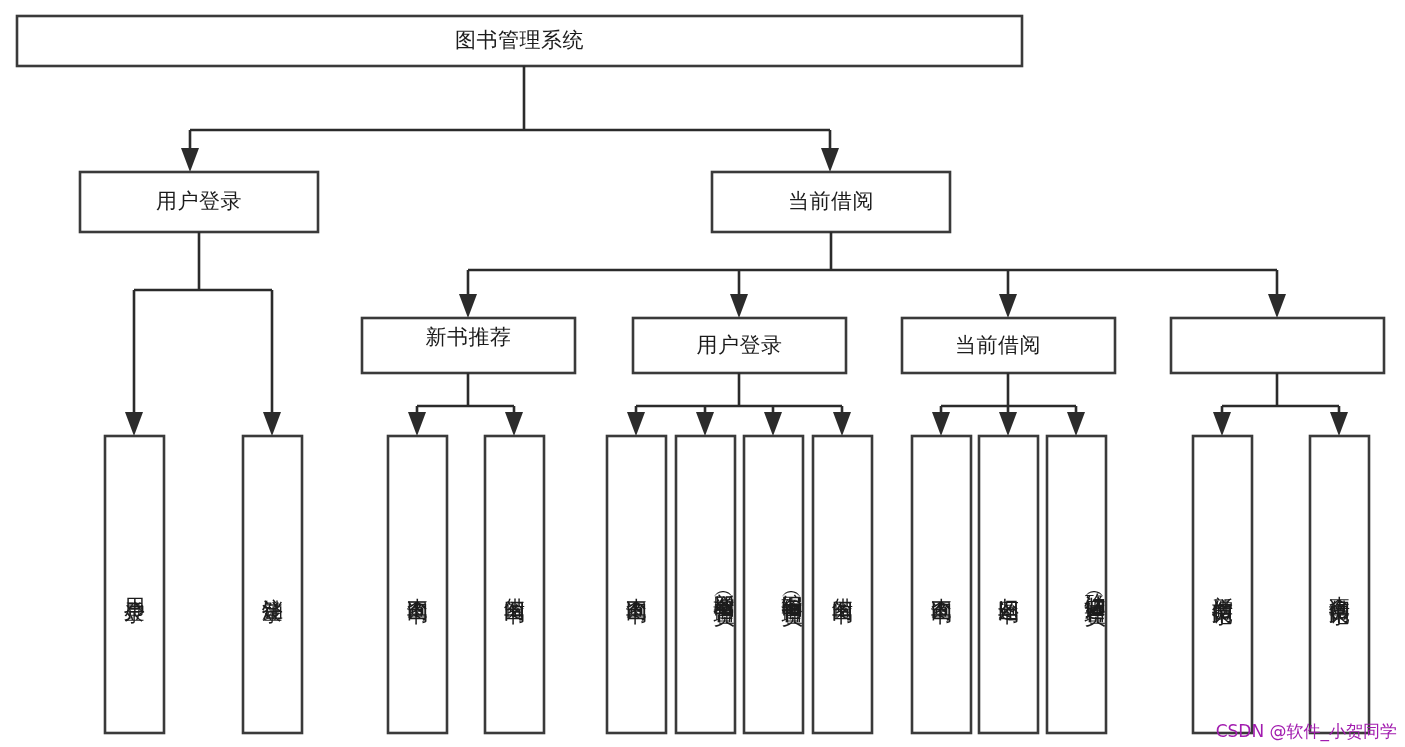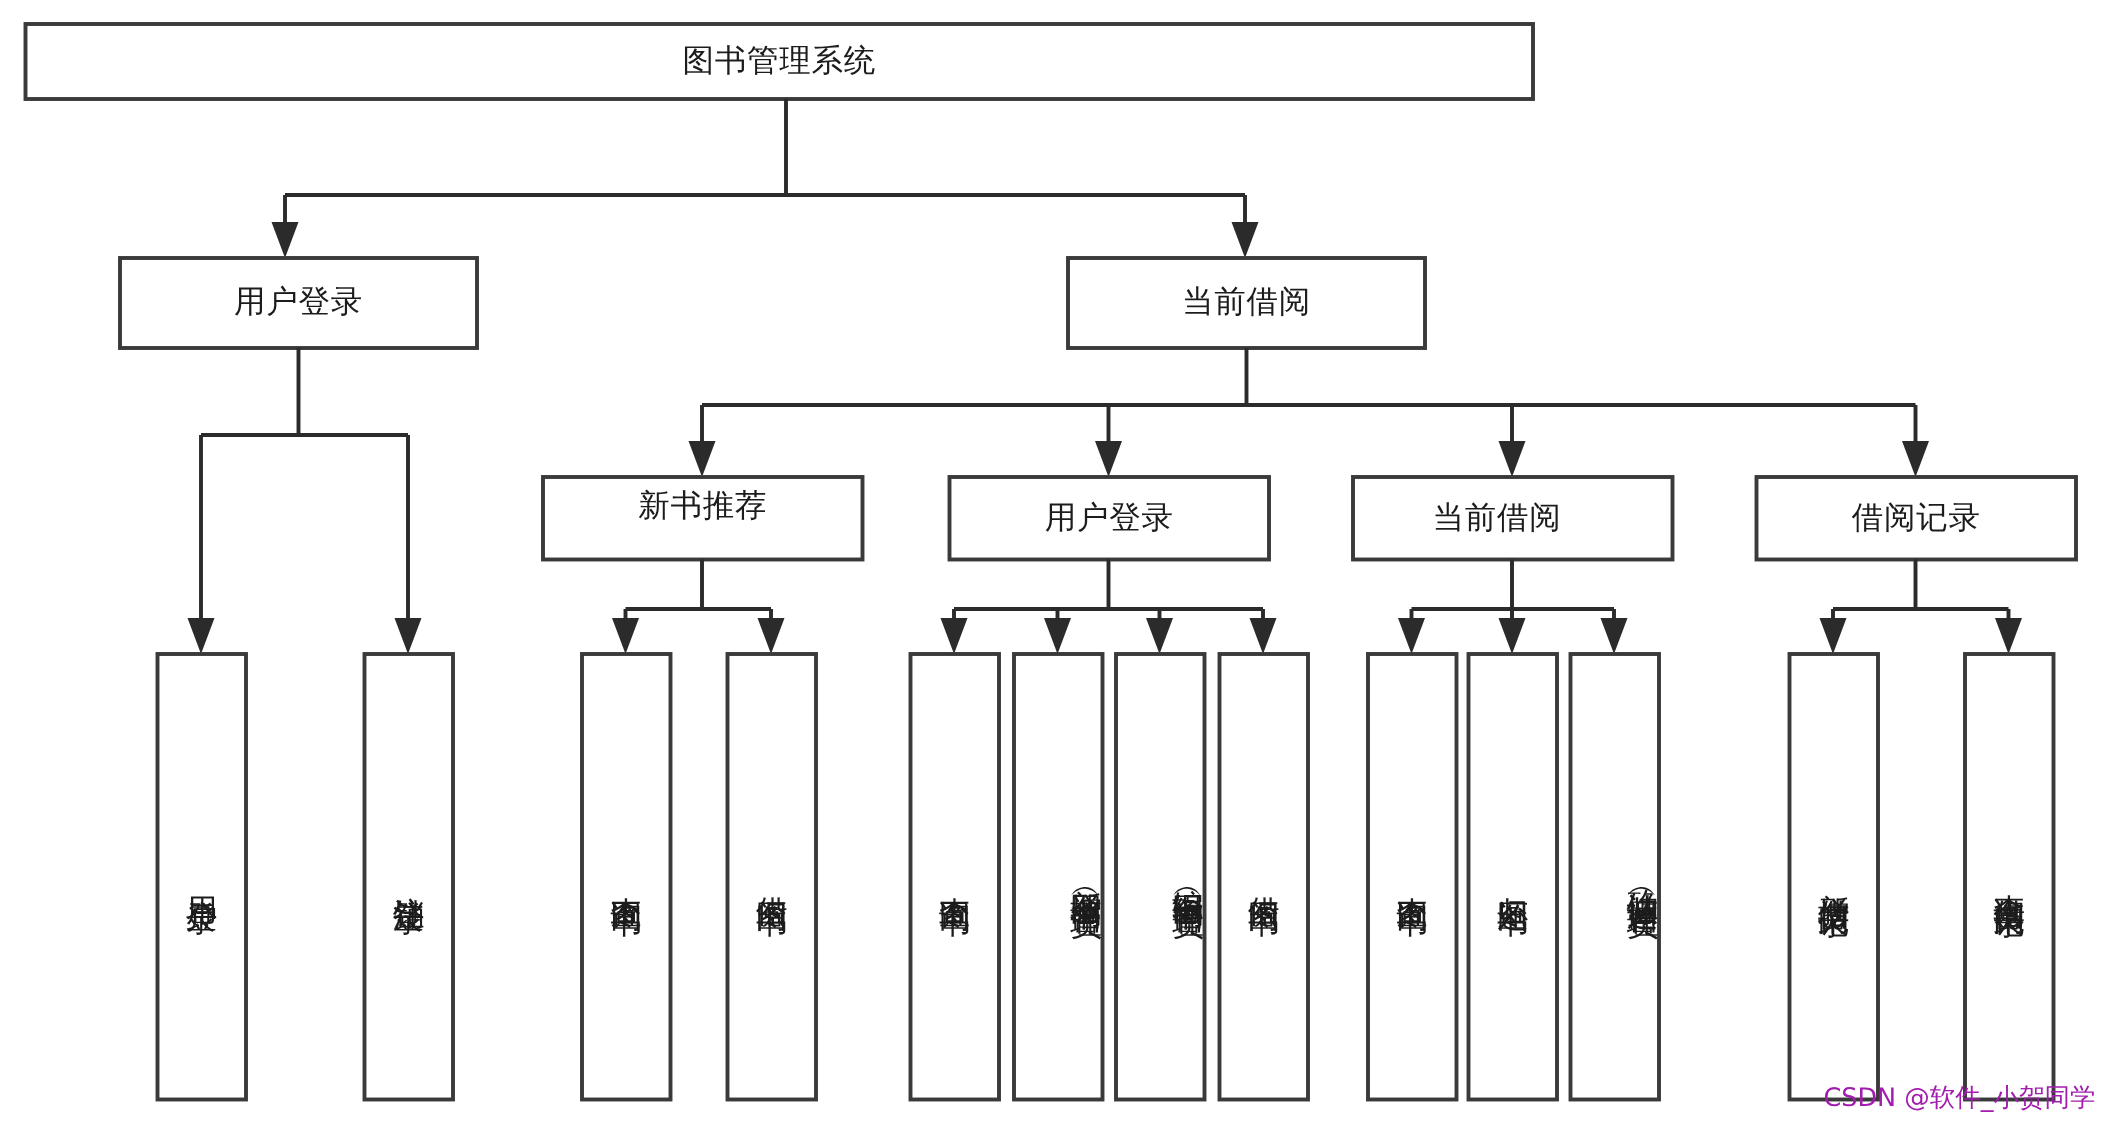--- a/index.html
+++ b/index.html
@@ -140,21 +140,20 @@
   </svg>
 
   <div class="node-label horizontal" style="left:17px; top:16px; width:1005px; height:50px;">图书管理系统</div>
 
   <div class="node-label horizontal" style="left:80px; top:172px; width:238px; height:60px;">用户登录</div>
   <div class="node-label horizontal" style="left:712px; top:172px; width:238px; height:60px;">当前借阅</div>
 
   <div class="node-label horizontal" style="left:362px; top:318px; width:213px; height:40px;">新书推荐</div>
   <div class="node-label horizontal" style="left:633px; top:318px; width:213px; height:55px;">用户登录</div>
   <div class="node-label horizontal" style="left:902px; top:318px; width:192px; height:55px;">当前借阅</div>
-  <div class="node-label horizontal" style="left:1171px; top:318px; width:213px; height:55px;">借阅记录</div>
 
   <div class="node-label vertical" style="left:105px; top:436px; width:59px; height:297px;">用户登录</div>
   <div class="node-label vertical" style="left:243px; top:436px; width:59px; height:297px;">注销登录</div>
 
   <div class="node-label vertical" style="left:388px; top:436px; width:59px; height:297px;">查询图书</div>
   <div class="node-label vertical" style="left:485px; top:436px; width:59px; height:297px;">借阅图书</div>
 
   <div class="node-label vertical" style="left:607px; top:436px; width:59px; height:297px;">查询图书</div>
   <div class="node-label vertical" style="left:676px; top:436px; width:59px; height:297px; align-items:flex-start;">新增图书（管理员）</div>
   <div class="node-label vertical" style="left:744px; top:436px; width:59px; height:297px; align-items:flex-start;">编辑图书（管理员）</div>

